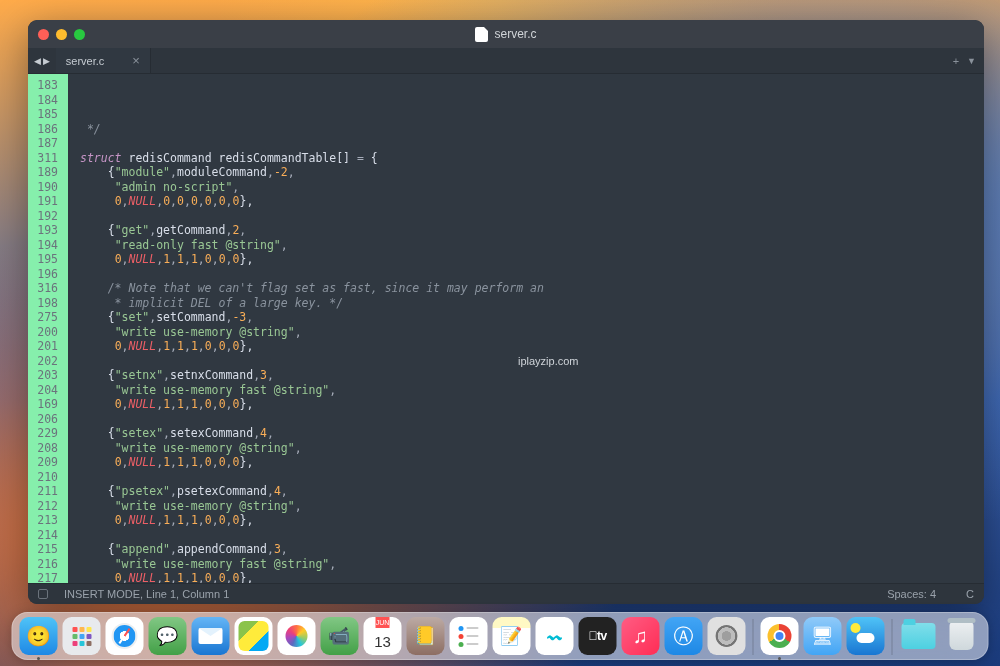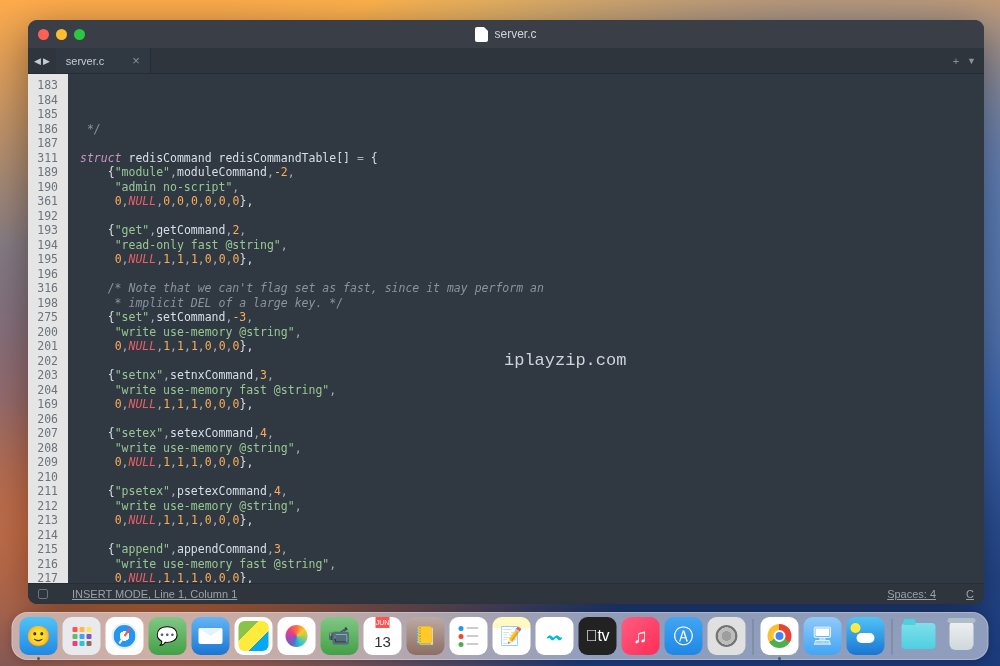--- a/index.html
+++ b/index.html
@@ -76,21 +76,21 @@
     margin-left: auto; display: flex; align-items: center; padding-right: 8px;
     color: #8a929b; gap: 8px;
   }
 
   .editor {
     flex: 1; display: flex; overflow: hidden;
     font-family: "Menlo", "Consolas", monospace;
     font-size: 11.5px; line-height: 14.5px;
   }
   .gutter {
-    background: #e5e5e5;
+    background: #86efac;
     color: #6b737c;
     text-align: right;
     padding: 4px 10px 4px 0;
     user-select: none;
     min-width: 40px;
   }
   .gutter div { height: 14.5px; }
   .code {
     flex: 1; padding: 4px 0 4px 12px; color: #d8dee9;
     white-space: pre;
@@ -104,32 +104,31 @@
   .c-type    { color: #d8dee9; }
   .c-string  { color: #99c794; }
   .c-num     { color: #f9ae58; }
   .c-null    { color: #ec5f66; font-style: italic; }
   .c-punct   { color: #a6acb9; }
   .c-ident   { color: #d8dee9; }
   .c-brace   { color: #d8dee9; }
 
   .watermark {
     position: absolute;
-    top: 280px; left: 436px;
-    color: #cfd4d9; font-size: 17px;
-    font-family: Liberation Mono, monospace;
+    top: 280px; left: 450px;
+    color: #cfd4d9; font-size: 11px;
+    font-family: Liberation Sans, sans-serif;
   }
 
   .statusbar {
     height: 21px; background: #2e353d;
     color: #9aa2ab; font-size: 11px;
     display: flex; align-items: center; padding: 0 10px;
-    gap: 24px;
+    gap: 16px;
     border-top: 1px solid #262c33;
-    text-decoration: underline;
   }
   .statusbar .sq {
     width: 10px; height: 10px; border: 1px solid #6b737c; border-radius: 2px;
   }
   .statusbar .right { margin-left: auto; display: flex; gap: 30px; }
 
   
   .dock {
     position: absolute;
     left: 50%; transform: translateX(-50%);
@@ -177,21 +176,21 @@
   .cal-top{background:#ff5252;color:#fff;font-size:7px;text-align:center;height:11px;line-height:11px;}
   .cal-num{color:#333;font-size:15px;text-align:center;font-weight:500;flex:1;display:flex;align-items:center;justify-content:center;}
   .app.contacts { background: linear-gradient(180deg,#bcaaa4,#8d6e63); }
   .app.reminders { background:#fff; }
   .rem-ic{display:flex;flex-direction:column;gap:3px;}
   .rem-ic span{display:flex;align-items:center;gap:3px;}
   .rem-ic i{width:5px;height:5px;border-radius:50%;}
   .rem-ic b{width:12px;height:2px;background:#ccc;border-radius:1px;}
   .app.notes { background: linear-gradient(180deg,#fff9c4 30%,#ffffff 30%); }
   .app.freeform { background:#fff; color:#00bcd4; font-weight:bold; font-size:14px;}
-  .app.tv { background:#222; font-size:16px; font-weight:normal; letter-spacing:-0.5px;}
+  .app.tv { background:#222; font-size:12px; font-weight:bold; letter-spacing:-0.5px;}
   .app.music { background: linear-gradient(135deg,#ff5c83,#ff2d55); font-size:20px;}
   .app.appstore { background: linear-gradient(180deg,#42a5f5,#1e88e5); }
   .appstore-ic{font-size:20px;color:#fff;}
   .app.settings { background: #e0e0e0; color:#616161;}
   .settings-ic{width:22px;height:22px;border-radius:50%;background:radial-gradient(circle,#9e9e9e 30%,#bdbdbd 32% 55%, #757575 57% 70%, #bdbdbd 72%);}
   .app.chrome { background:#fff;}
   .chrome-ic{width:24px;height:24px;border-radius:50%;background:conic-gradient(#ea4335 0 120deg,#4caf50 120deg 240deg,#fbc02d 240deg);position:relative;}
   .chrome-ic::after{content:"";position:absolute;inset:6px;border-radius:50%;background:#4285f4;border:2px solid #fff;}
   .app.generic1 { background:linear-gradient(180deg,#90caf9,#42a5f5);}
   .app.weather { background:linear-gradient(180deg,#4fc3f7,#1976d2);}
@@ -244,37 +243,37 @@
   <div class="editor">
     <div class="gutter" id="gutter">
         <div>183</div>
         <div>184</div>
         <div>185</div>
         <div>186</div>
         <div>187</div>
         <div>311</div>
         <div>189</div>
         <div>190</div>
-        <div>361</div>
+        <div>191</div>
         <div>192</div>
         <div>193</div>
         <div>194</div>
         <div>195</div>
         <div>196</div>
         <div>316</div>
         <div>198</div>
         <div>275</div>
         <div>200</div>
         <div>201</div>
         <div>202</div>
         <div>203</div>
         <div>204</div>
         <div>169</div>
         <div>206</div>
-        <div>207</div>
+        <div>229</div>
         <div>208</div>
         <div>209</div>
         <div>210</div>
         <div>211</div>
         <div>212</div>
         <div>213</div>
         <div>214</div>
         <div>215</div>
         <div>216</div>
         <div>217</div>

